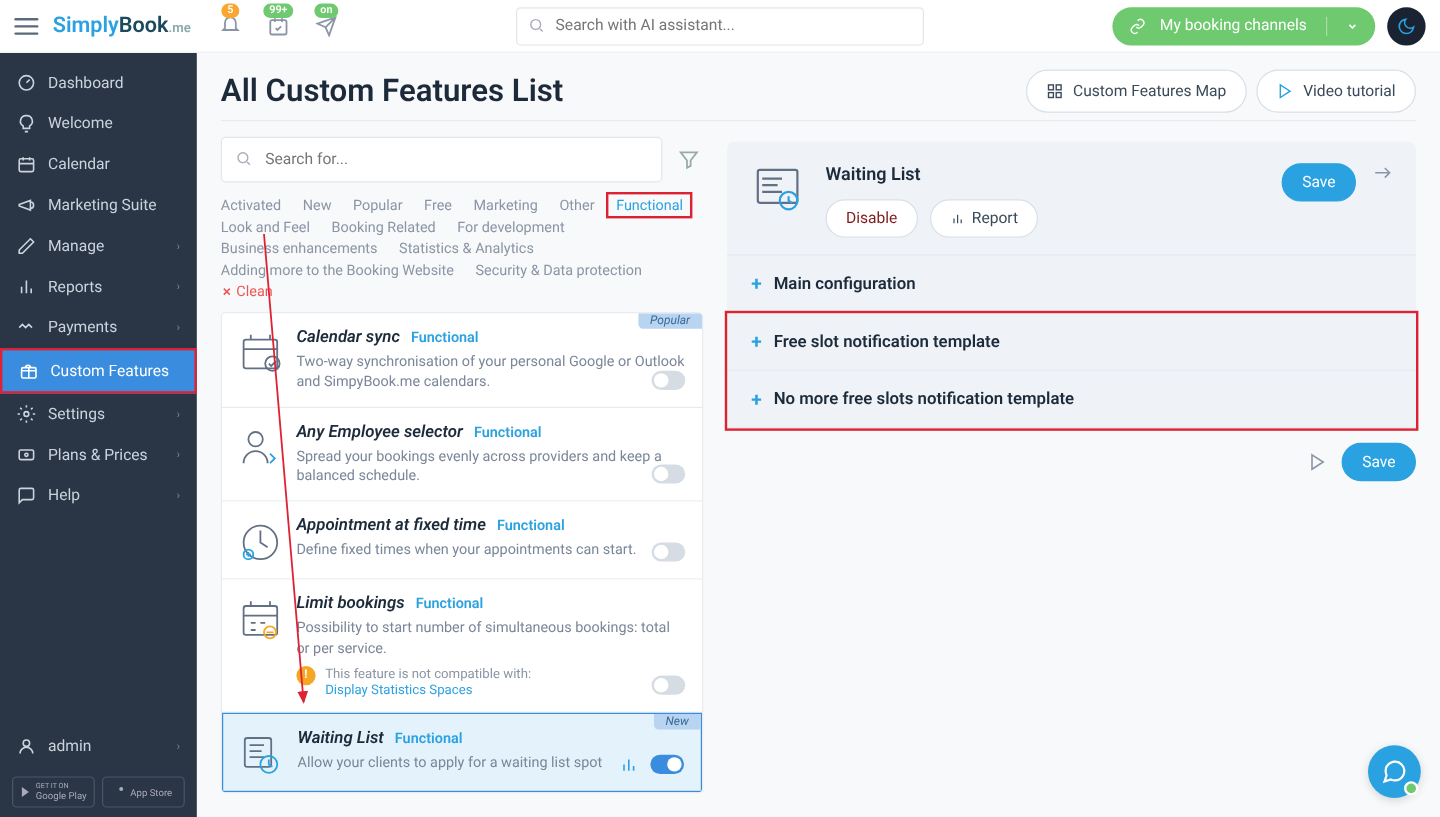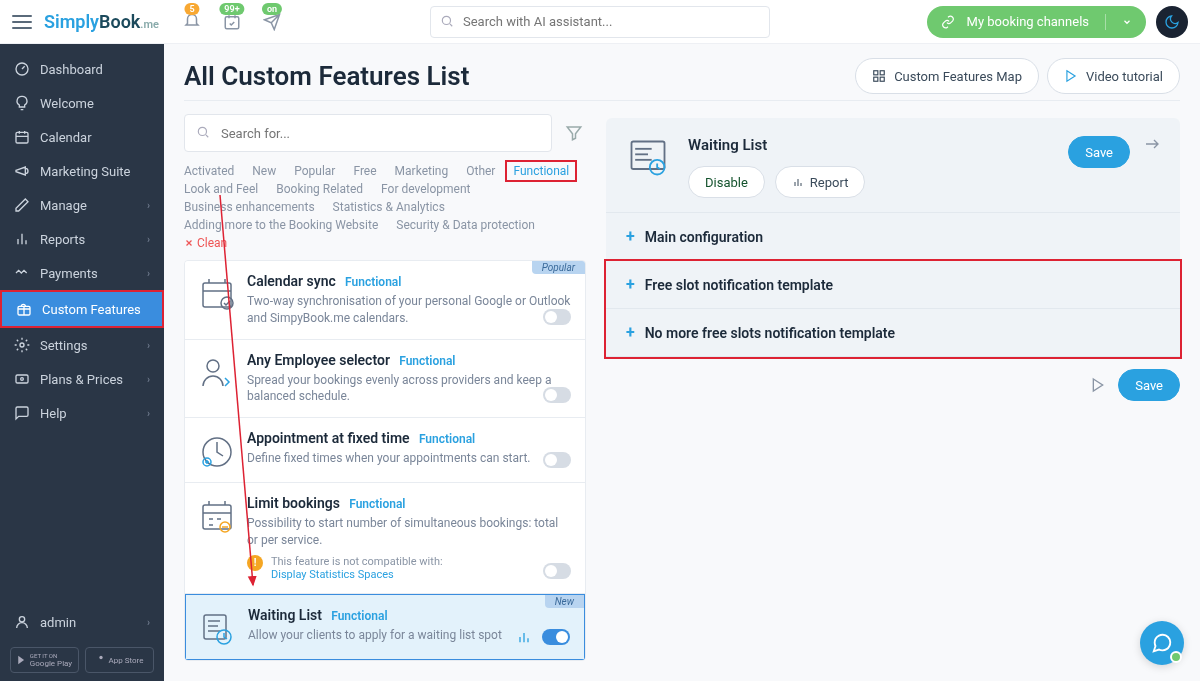--- a/index.html
+++ b/index.html
@@ -45,21 +45,21 @@
 .filter-tags { display: flex; flex-wrap: wrap; gap: 4px 18px; padding: 2px 0 10px; font-size: 12px; color: #8a95a5; }
 .filter-tags span { cursor: pointer; }
 .filter-tags .active { color: #2aa1e0; border: 2px solid #d23; padding: 2px 6px; margin: -4px -8px; }
 .filter-tags .clean { color: #e55; }
 .feature-list { border: 1px solid #e8ecf1; border-radius: 4px; overflow: hidden; }
 .feature-card { display: flex; gap: 12px; padding: 12px 14px; border-bottom: 1px solid #e8ecf1; position: relative; background: #fff; }
 .feature-card:last-child { border-bottom: none; }
 .feature-card.selected { background: #e3f2fb; border: 1px solid #3a8dde; }
 .feature-card .card-icon { width: 36px; height: 36px; flex-shrink: 0; color: #627085; margin-top: 4px; }
 .feature-card .card-body { flex: 1; }
-.feature-card .card-title { font-size: 14px; font-weight: 600; color: #1c2a3a; display: inline; }
+.feature-card .card-title { font-size: 14px; font-weight: 600; color: #1c2a3a; display: inline; font-style: italic; }
 .feature-card .func-tag { font-size: 12px; color: #2aa1e0; font-weight: 600; margin-left: 6px; }
 .feature-card .card-desc { font-size: 12px; color: #7a8699; margin-top: 4px; line-height: 1.4; }
 .feature-card .warn-row { display: flex; gap: 8px; margin-top: 6px; font-size: 11px; color: #8a95a5; align-items: flex-start; }
 .feature-card .warn-icon { width: 16px; height: 16px; background: #f5a623; border-radius: 50%; color: #fff; font-size: 10px; font-weight: bold; display: flex; align-items: center; justify-content: center; flex-shrink: 0; }
 .feature-card .warn-link { color: #2aa1e0; display: block; }
 .feature-card .card-ctrl { position: absolute; right: 14px; bottom: 14px; display: flex; gap: 10px; align-items: center; }
 .toggle { width: 28px; height: 16px; background: #d6dce4; border-radius: 8px; position: relative; cursor: pointer; }
 .toggle::after { content: ''; position: absolute; width: 12px; height: 12px; background: #fff; border-radius: 50%; top: 2px; left: 2px; transition: left 0.15s; }
 .toggle.on { background: #3a8dde; }
 .toggle.on::after { left: 14px; }
@@ -67,21 +67,21 @@
 .col-right { flex: 1; padding: 14px 20px 0 14px; }
 .header-full { position: absolute; left: 184px; right: 20px; top: 58px; display: flex; align-items: center; }
 .header-full .page-title { flex: 1; }
 .divider-full { position: absolute; left: 184px; right: 20px; top: 100px; height: 1px; background: #e8ecf1; }
 .detail-panel { background: #eff3f7; border-radius: 6px; padding: 0; margin-top: 60px; }
 .detail-header { display: flex; gap: 18px; padding: 18px 20px 14px; align-items: flex-start; }
 .detail-icon { width: 44px; height: 44px; color: #627085; }
 .detail-title-row h2 { font-size: 15px; font-weight: 600; color: #1c2a3a; margin-bottom: 12px; }
 .detail-btns { display: flex; gap: 10px; }
 .dbtn { height: 32px; padding: 0 16px; border-radius: 16px; font-size: 13px; display: flex; align-items: center; gap: 6px; cursor: pointer; background: #fff; border: 1px solid #d9dfe7; color: #3a4a5a; }
-.dbtn.disable { color: #14532d; text-align: right; }
+.dbtn.disable { color: #7f1d1d; text-align: right; }
 .dbtn.save { background: #2aa1e0; border-color: #2aa1e0; color: #fff; }
 .detail-close { margin-left: auto; color: #8a95a5; cursor: pointer; }
 .config-list { border-top: 1px solid #e2e8ee; }
 .config-item { display: flex; align-items: center; gap: 10px; padding: 14px 20px; border-bottom: 1px solid #e2e8ee; background: #eff3f7; }
 .config-item .plus { color: #2aa1e0; font-size: 16px; font-weight: bold; }
 .config-item .label { font-size: 14px; font-weight: 600; color: #1c2a3a; }
 .save-row { display: flex; justify-content: flex-end; gap: 12px; padding: 12px 0; align-items: center; }
 .play-icon { color: #8a95a5; cursor: pointer; }
 .chat-bubble { position: absolute; bottom: 16px; right: 16px; width: 44px; height: 44px; border-radius: 50%; background: #2aa1e0; display: flex; align-items: center; justify-content: center; color: #fff; cursor: pointer; box-shadow: 0 2px 8px rgba(0,0,0,0.15); }
 .chat-bubble::after { content:''; position:absolute; bottom:2px; right:2px; width:8px; height:8px; background:#6fc96f; border-radius:50%; border:2px solid #fff; }

